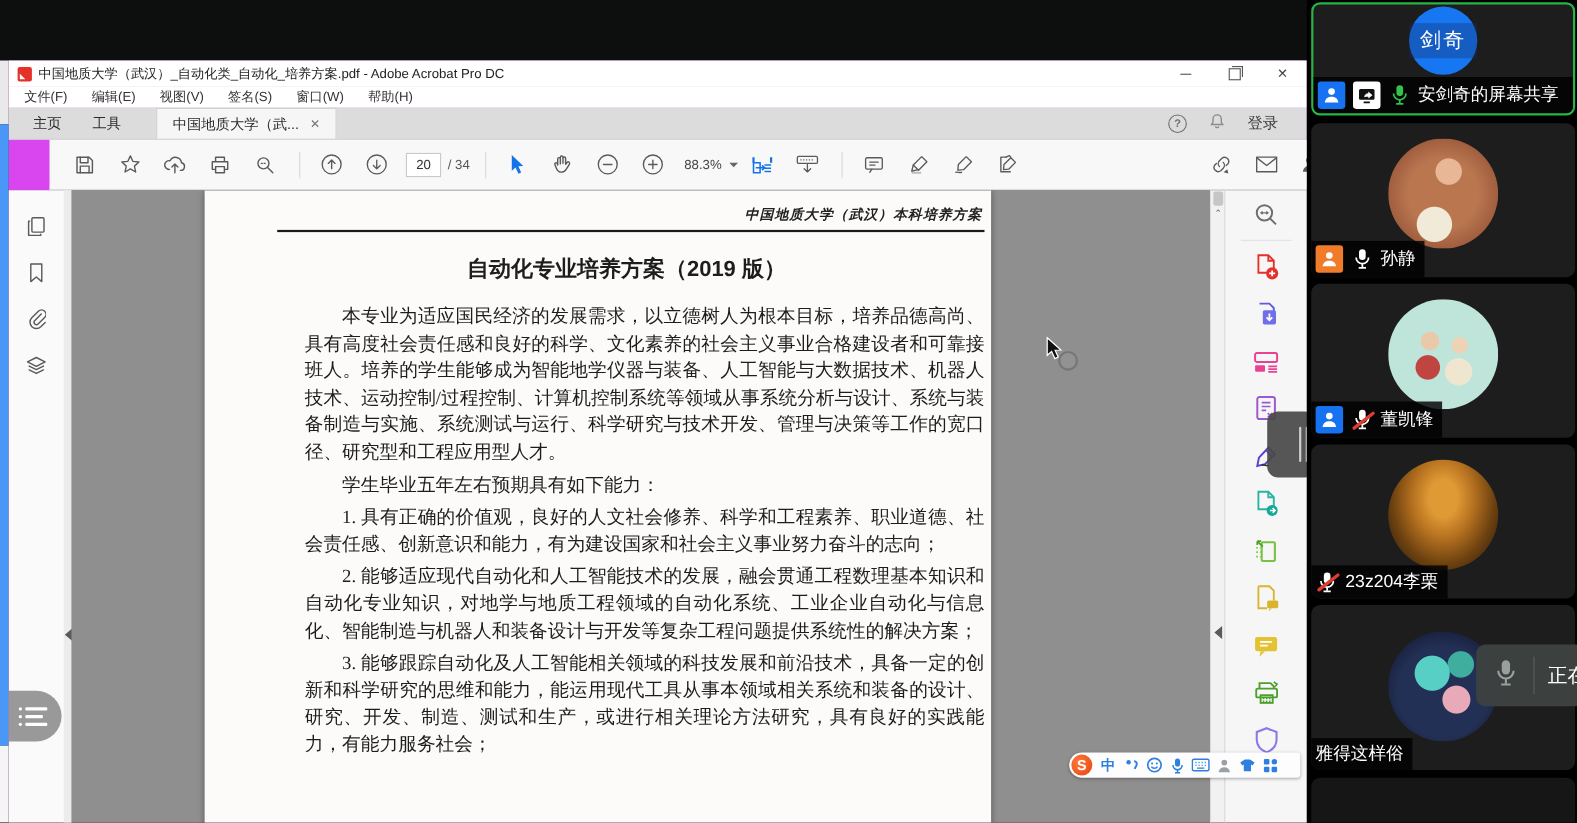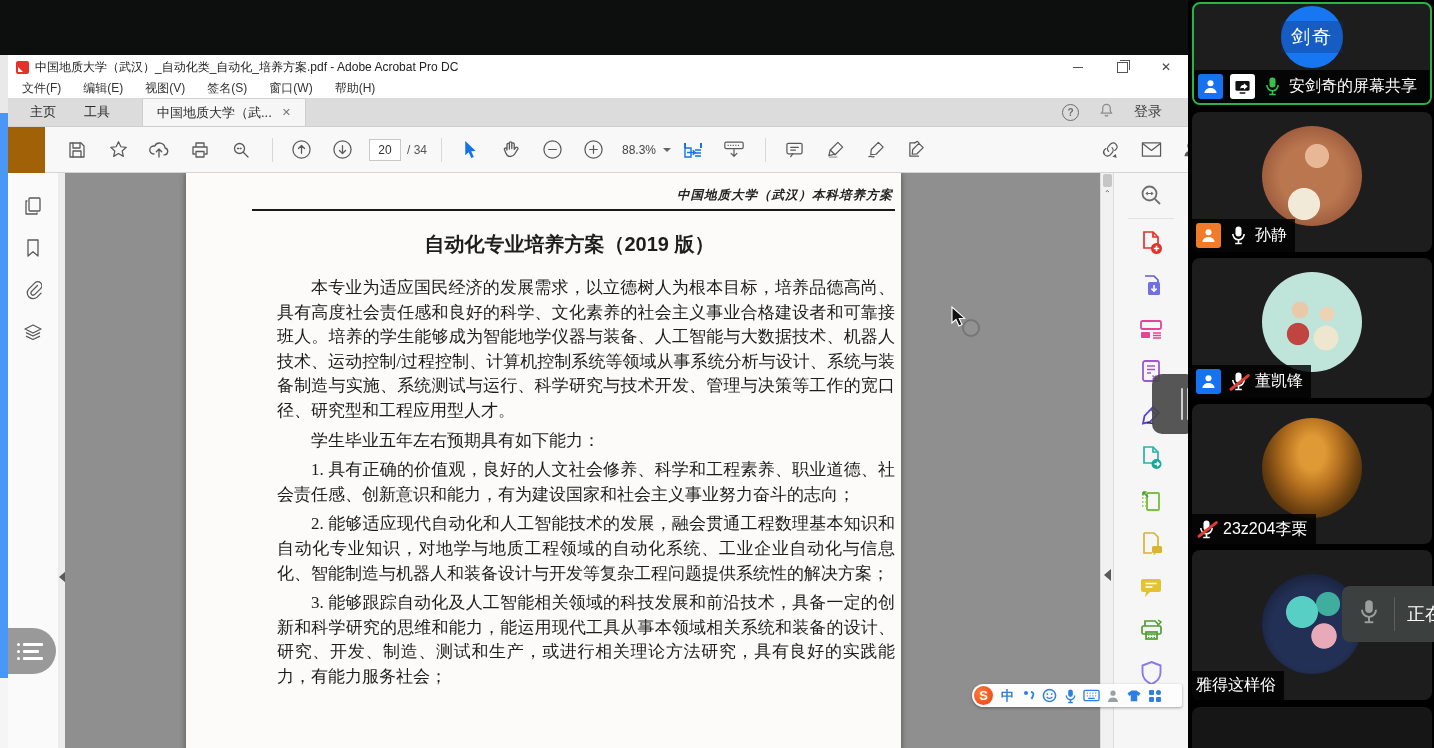--- a/index.html
+++ b/index.html
@@ -4,21 +4,21 @@
 <style>
   html,body{margin:0;padding:0;background:#000;}
   .screen{position:relative;width:1434px;height:748px;overflow:hidden;
     font-family:"Liberation Sans",sans-serif;background:#0c0f0d;}
   
   .edge-blue{position:absolute;left:0;top:113px;width:8px;height:565px;background:#4a97f7;}
   .edge-white{position:absolute;left:0;top:678px;width:8px;height:70px;background:#f5f5f5;}
   .edge-top{position:absolute;left:0;top:55px;width:8px;height:58px;background:#e9e9e9;}
 
   
-  .acrobat{position:absolute;left:8px;top:55px;width:1180px;height:693px;background:#a16207;}
+  .acrobat{position:absolute;left:8px;top:55px;width:1180px;height:693px;background:#d946ef;}
   .titlebar{position:absolute;left:0;top:0;width:100%;height:24px;background:#fff;display:flex;align-items:center;}
   .pdfmark{width:13px;height:13px;margin:0 6px 0 8px;background:#e4322b;border-radius:2px;position:relative;flex:0 0 auto;}
   .pdfmark:after{content:"";position:absolute;left:2px;bottom:2px;border-left:5px solid #fff;border-top:5px solid transparent;}
   .wtitle{font-size:12px;color:#222;white-space:nowrap;}
   .wbtns{margin-left:auto;display:flex;align-items:center;height:100%;}
   .wbtn{width:44px;height:100%;display:flex;align-items:center;justify-content:center;color:#444;font-size:12px;}
   .restore-glyph{width:9px;height:9px;border:1px solid #555;position:relative;background:#fff;}
   .restore-glyph:before{content:"";position:absolute;left:2px;top:-3px;width:9px;height:9px;border:1px solid #555;border-bottom:none;border-left:none;}
   .min-glyph{width:10px;height:1px;background:#555;}
   .menubar{position:absolute;left:0;top:24px;width:100%;height:19px;background:#fff;display:flex;align-items:center;padding-left:14px;box-sizing:border-box;}

